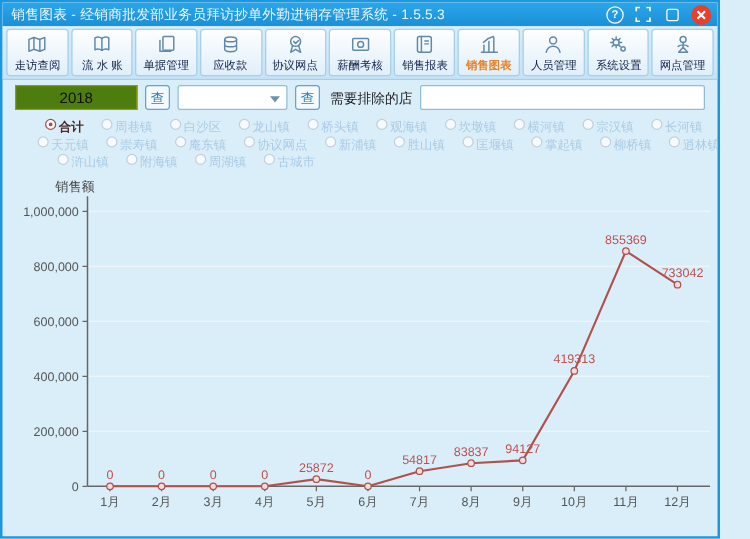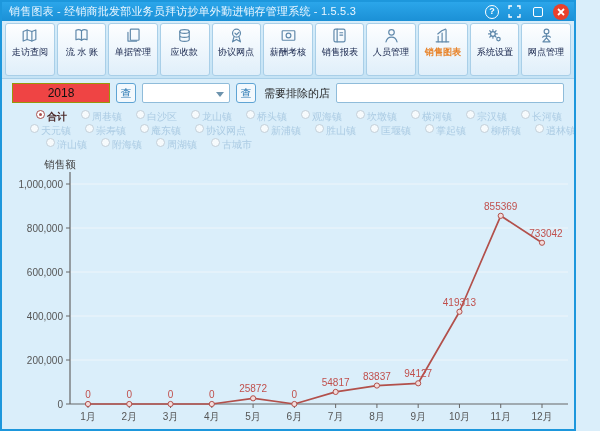--- a/index.html
+++ b/index.html
@@ -11,29 +11,29 @@
   .titlebar { height:19px; flex:0 0 19px; background:linear-gradient(#2ba6ea,#1b90d6); display:flex; align-items:center; padding:0 5px 0 7px; }
   .title-text { color:#eaf6ff; font-size:11px; white-space:nowrap; overflow:hidden; flex:1; letter-spacing:.2px; }
   .win-controls { display:flex; align-items:center; gap:8px; }
   .wc { width:15px; height:15px; display:grid; place-items:center; cursor:pointer; }
   .wc-help { width:14px; height:14px; border:1.3px solid #fff; border-radius:50%; color:#fff; font-size:9px; font-weight:bold; line-height:11px; text-align:center; }
   .wc-max { width:10px; height:10px; border:1.4px solid #fff; border-radius:2px; }
   .wc-close { width:16px; height:16px; background:#e8402c; border-radius:50%; }
 
   
   .toolbar { flex:0 0 43px; display:flex; gap:2px; padding:2px 3px; background:linear-gradient(#d7edfa,#c5e3f5); border-bottom:1px solid #a9cfe8; }
-  .tool-btn { flex:1 1 0; min-width:0; display:flex; flex-direction:column; align-items:center; justify-content:center; gap:1px; background:linear-gradient(#fdfeff,#e0effa); border:1px solid #a9cfe8; border-radius:3px; padding:2px 0 16px; cursor:pointer; }
+  .tool-btn { flex:1 1 0; min-width:0; display:flex; flex-direction:column; align-items:center; justify-content:center; gap:1px; background:linear-gradient(#fdfeff,#e0effa); border:1px solid #a9cfe8; border-radius:3px; padding:2px 0 1px; cursor:pointer; }
   .tool-btn .ticon { width:19px; height:19px; }
   .tool-btn .ticon svg { width:19px; height:19px; stroke:#6089ab; fill:none; stroke-width:1.5; stroke-linecap:round; stroke-linejoin:round; }
   .tool-label { font-size:9.5px; color:#14224a; white-space:nowrap; transform:scale(.96); }
   .tool-btn.active .tool-label { color:#e8842b; font-weight:bold; }
 
   
   .filter-row { flex:0 0 28px; display:flex; align-items:center; gap:6px; padding:0 10px; }
-  .year-input { width:98px; height:20px; background:#ef4444; border:1px solid #97970a; text-align:center; font-size:12px; color:#111; font-family:inherit; }
+  .year-input { width:98px; height:20px; background:#4d7c0f; border:1px solid #97970a; text-align:center; font-size:12px; color:#111; font-family:inherit; }
   .search-btn { width:20px; height:20px; background:#f3f9fd; border:1px solid #5ea4d4; border-radius:3px; color:#2f7cb5; font-size:11px; display:grid; place-items:center; cursor:pointer; }
   .store-select { width:88px; height:20px; background:#fff; border:1px solid #8fbcda; border-radius:2px; position:relative; cursor:pointer; }
   .chev { position:absolute; right:5px; top:8px; width:0; height:0; border-left:4px solid transparent; border-right:4px solid transparent; border-top:5px solid #6d93ad; }
   .exclude-label { font-size:11px; color:#1c1c1c; white-space:nowrap; margin-left:2px; }
   .exclude-input { flex:1; height:20px; background:#fff; border:1px solid #8fbcda; border-radius:2px; font-family:inherit; font-size:11px; padding:0 4px; }
 
   
   .radio-area { flex:0 0 44px; padding:3px 6px 0 34px; }
   .radio-row { display:flex; align-items:center; gap:14px; height:13px; margin-bottom:1px; }
   .radio-row:nth-child(2) { margin-left:-6px; }
@@ -118,34 +118,34 @@
           </svg></span>
         <span class="tool-label">薪酬考核</span>
       </div>
       <div class="tool-btn">
         <span class="ticon"><svg viewBox="0 0 24 24">
             <rect x="5" y="4" width="14" height="16" rx="2"></rect>
             <path d="M9 4v16M12.5 8.5h3.5M12.5 11.5h3.5"></path>
           </svg></span>
         <span class="tool-label">销售报表</span>
       </div>
-      <div class="tool-btn">
-        <span class="ticon"><svg viewBox="0 0 24 24">
-            <circle cx="12" cy="8" r="3.5"></circle>
-            <path d="M5 20c1-4 4-6 7-6s6 2 7 6"></path>
-          </svg></span>
-        <span class="tool-label">人员管理</span>
-      </div>
       <div class="tool-btn active">
         <span class="ticon"><svg viewBox="0 0 24 24">
             <path d="M4 20h16"></path>
             <path d="M6.5 20v-7M11.5 20V9M16.5 20V5"></path>
             <path d="M6 10l5-4 5-2"></path>
           </svg></span>
         <span class="tool-label">销售图表</span>
+      </div>
+      <div class="tool-btn">
+        <span class="ticon"><svg viewBox="0 0 24 24">
+            <circle cx="12" cy="8" r="3.5"></circle>
+            <path d="M5 20c1-4 4-6 7-6s6 2 7 6"></path>
+          </svg></span>
+        <span class="tool-label">人员管理</span>
       </div>
       <div class="tool-btn">
         <span class="ticon"><svg viewBox="0 0 24 24">
             <circle cx="10" cy="10" r="3"></circle>
             <path d="M10 4.5v2.5M10 13v2.5M4.5 10H7M13 10h2.5M6 6l1.7 1.7M12.3 12.3L14 14M14 6l-1.7 1.7M7.7 12.3L6 14"></path>
             <circle cx="17" cy="16.5" r="2.2"></circle>
           </svg></span>
         <span class="tool-label">系统设置</span>
       </div>
       <div class="tool-btn">

